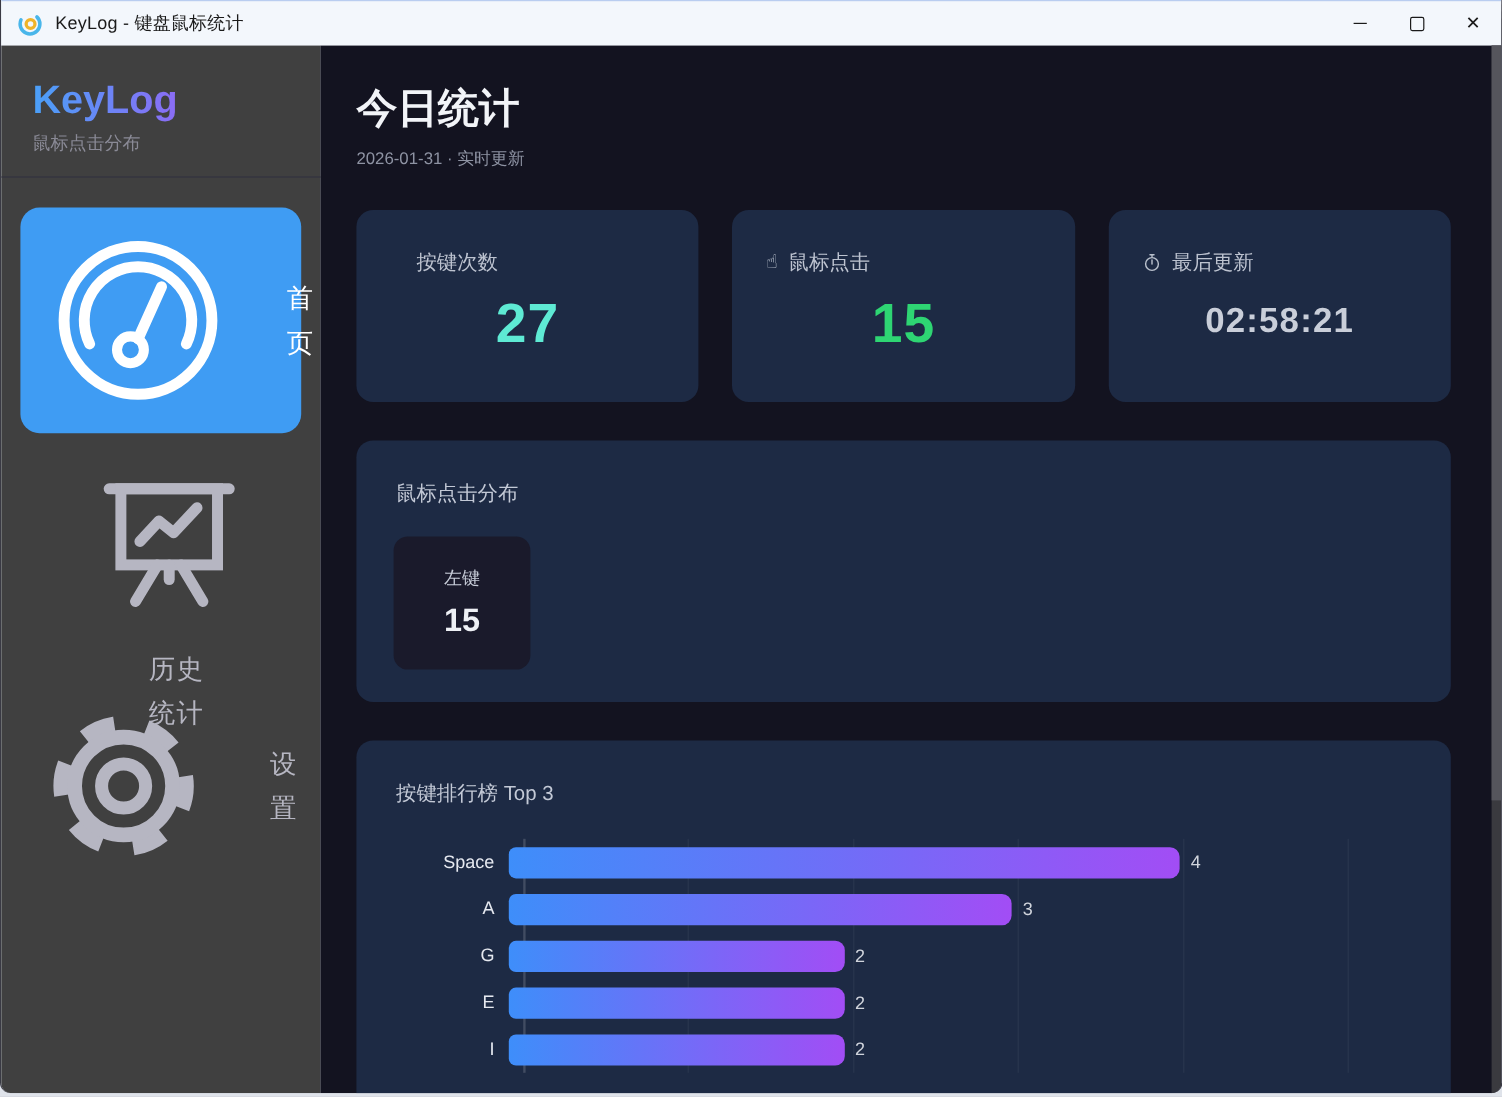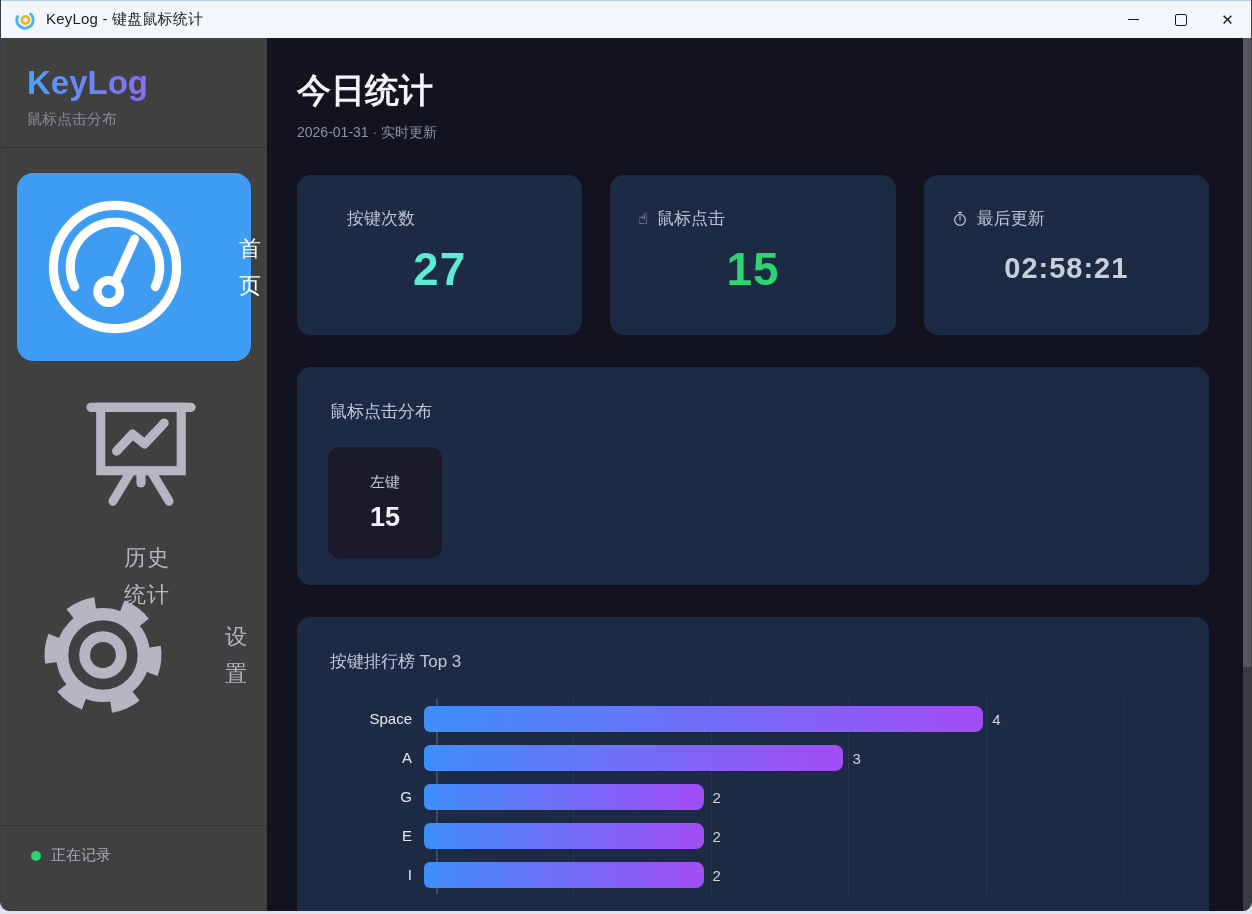--- a/index.html
+++ b/index.html
@@ -148,24 +148,20 @@
         <div class="nav-item n3">
           <svg class="nav-icon" width="136" height="136" viewBox="0 0 100 100" fill="none">
             <circle cx="50" cy="50" r="36" stroke="#b6b6c2" stroke-width="14" stroke-dasharray="18.85 18.85" transform="rotate(-9 50 50)"></circle>
             <circle cx="50" cy="50" r="30" stroke="#b6b6c2" stroke-width="9"></circle>
             <circle cx="50" cy="50" r="13.5" stroke="#b6b6c2" stroke-width="8"></circle>
           </svg>
           <span class="nav-label lab-w1">设置</span>
         </div>
       </div>
 
-      <div class="recording">
-        <span class="rec-dot"></span>
-        <span class="rec-label">正在记录</span>
-      </div>
     </div>
 
     <div class="main">
       <div class="page-title">今日统计</div>
       <div class="page-sub">2026-01-31 · 实时更新</div>
 
       <div class="stat-grid">
         <div class="stat-card first">
           <div class="stat-label-row">
             <span>按键次数</span>

